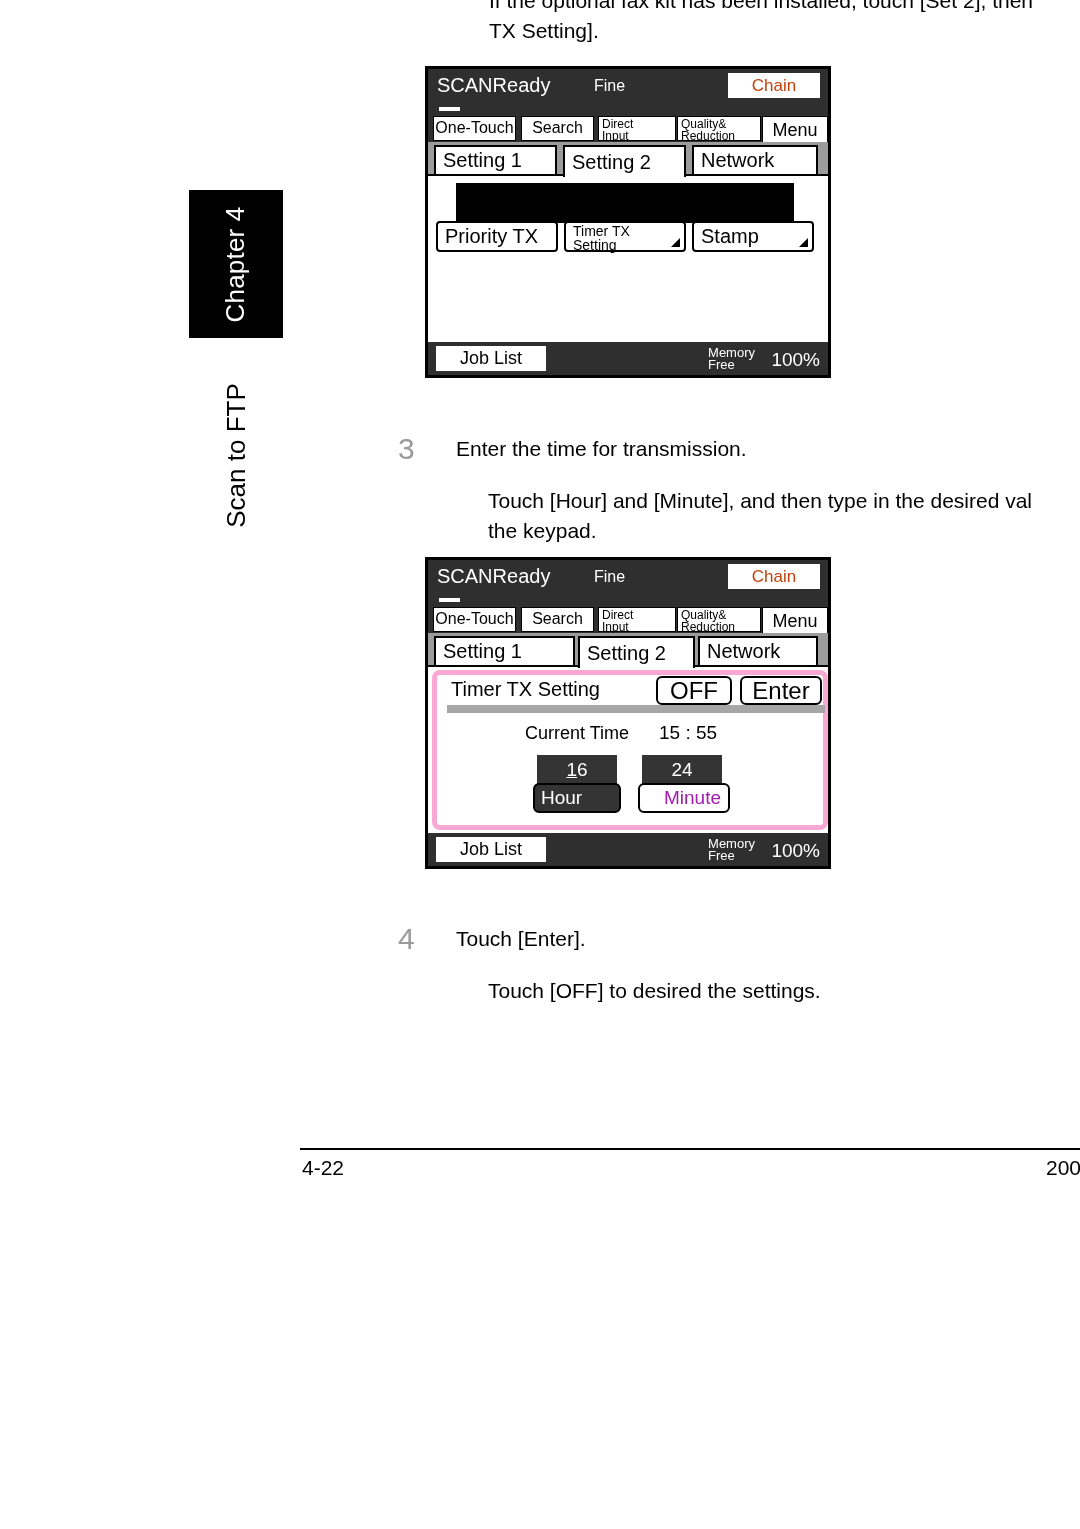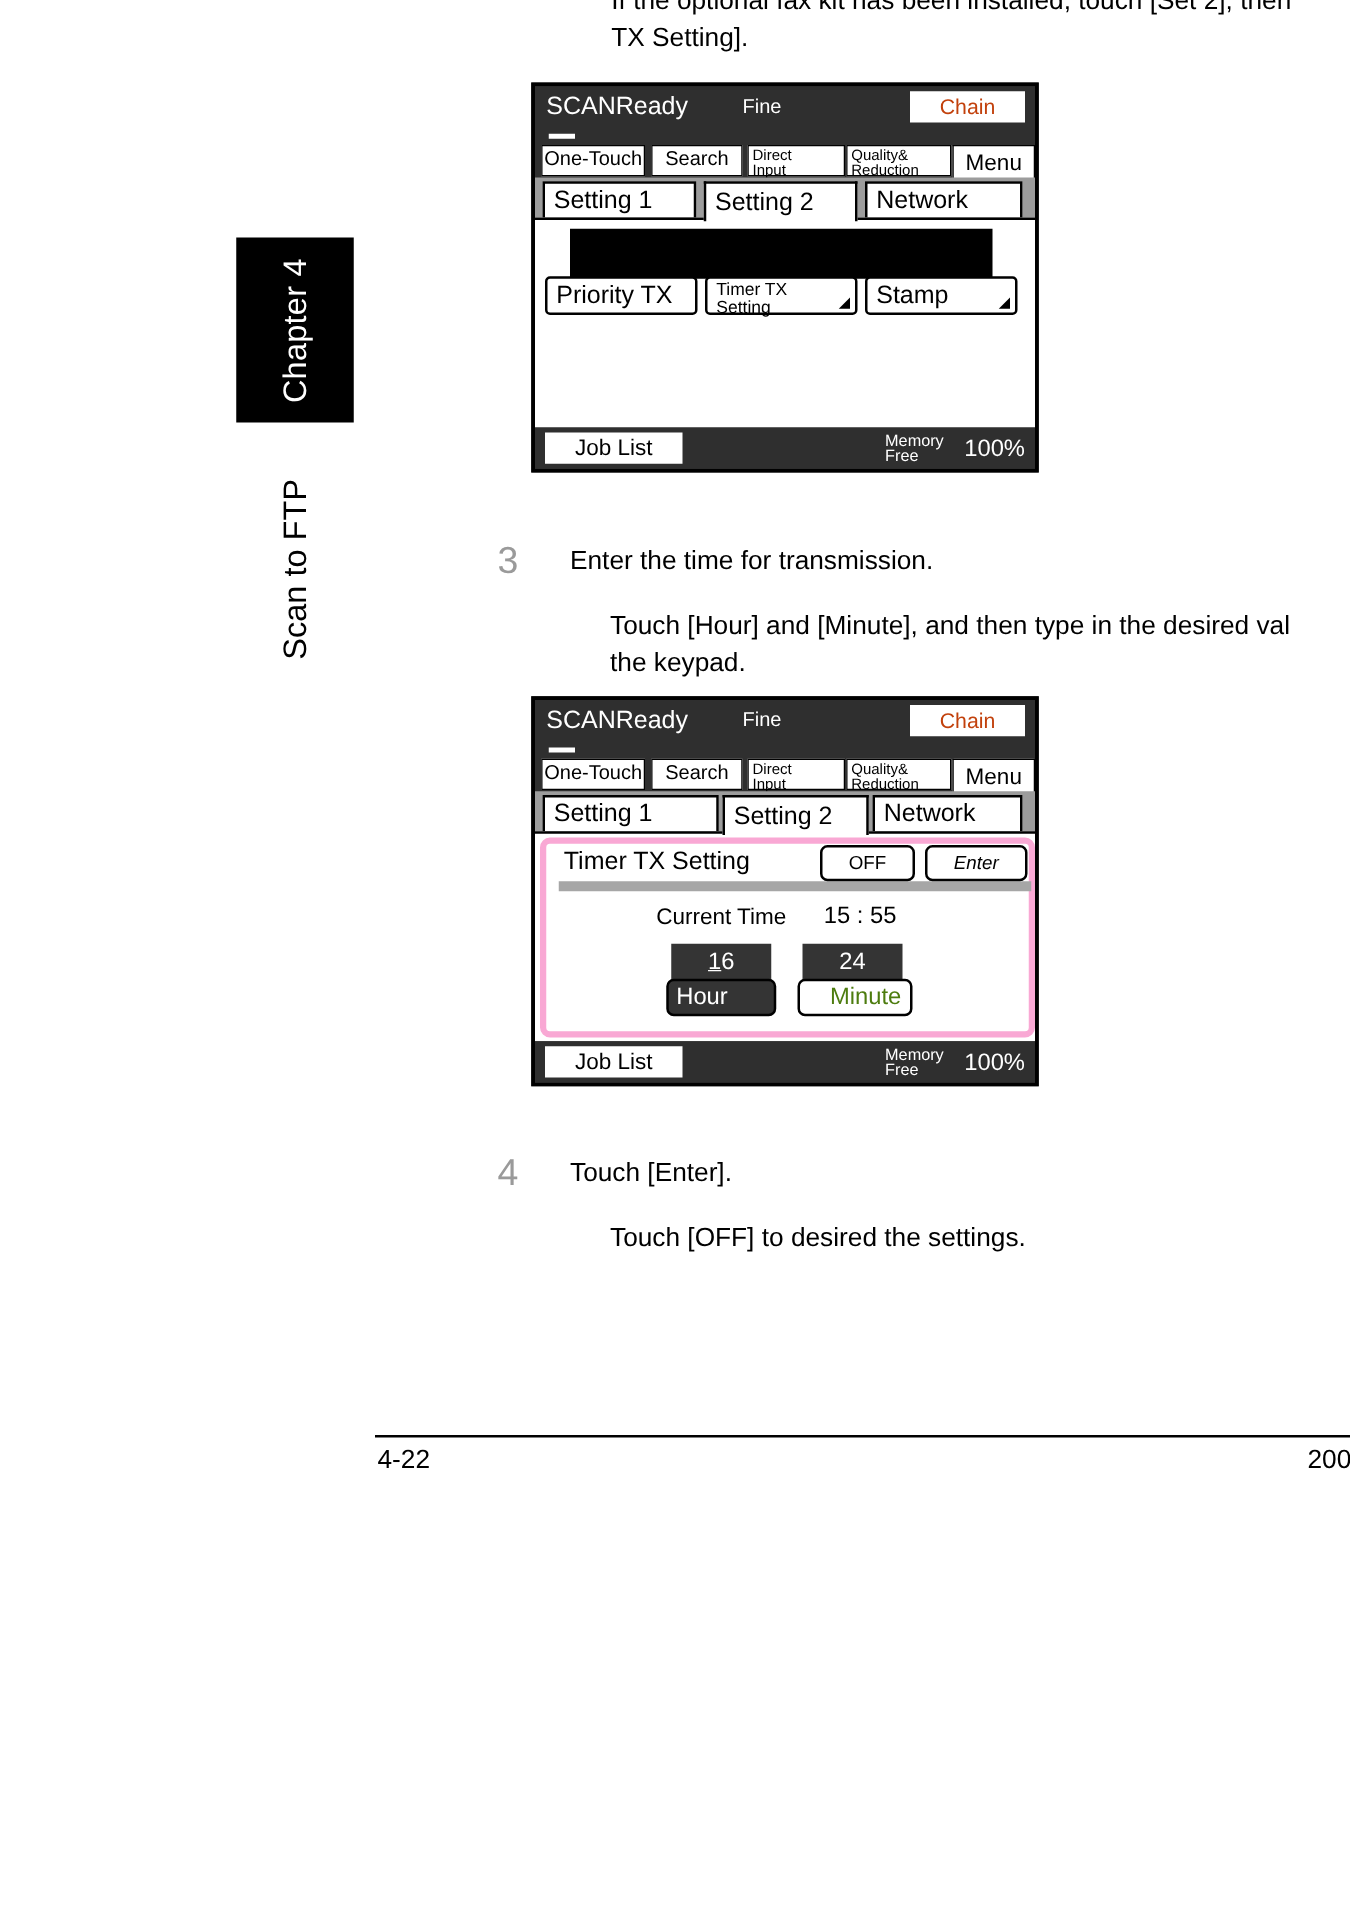--- a/index.html
+++ b/index.html
@@ -247,21 +247,21 @@
     width: 378px; height: 8px;
     background: #a6a6a6;
   }
   .panel-btn {
     position: absolute;
     top: 1px; height: 29px;
     background: #fff; color: #000;
     border: 2px solid #000;
     border-radius: 6px;
     display: flex; align-items: center; justify-content: center;
-    font-size: 15px;
+    font-size: 24px;
     z-index: 2;
   }
   .cur-label {
     position: absolute; left: 88px; top: 48px;
     font-size: 18px; color: #000;
   }
   .cur-value {
     position: absolute; left: 222px; top: 47px;
     font-size: 19px; color: #000;
   }
@@ -276,21 +276,21 @@
   .unit-btn {
     position: absolute;
     top: 108px; height: 30px;
     border: 2px solid #000;
     border-radius: 6px;
     display: flex; align-items: center;
     padding-left: 6px;
     font-size: 19px;
   }
   .unit-btn.on { background: #343434; color: #fff; }
-  .unit-btn.off { background: #fff; color: #4d7c0f; padding-left: 24px; }
+  .unit-btn.off { background: #fff; color: #a21caf; padding-left: 24px; }
 
   
   .bottom-bar {
     position: absolute;
     left: 0; bottom: 0; width: 100%; height: 33px;
     background: #2f2f2f;
   }
   .joblist {
     position: absolute; left: 8px; top: 4px;
     width: 110px; height: 25px;
@@ -412,21 +412,21 @@
         <div class="tab" style="left:6px; width:141px;">Setting 1</div>
         <div class="tab active" style="left:150px; width:117px;">Setting 2</div>
         <div class="tab" style="left:270px; width:120px;">Network</div>
       </div>
 
       <div class="content">
         <div class="panel">
           <div class="panel-rule"></div>
           <div class="panel-title">Timer TX Setting</div>
           <div class="panel-btn" style="left:219px; width:76px;">OFF</div>
-          <div class="panel-btn" style="left:303px; width:82px;font-style:italic;">Enter</div>
+          <div class="panel-btn" style="left:303px; width:82px;">Enter</div>
 
           <div class="cur-label">Current Time</div>
           <div class="cur-value">15 : 55</div>
 
           <div class="num-box" style="left:100px; width:80px;">
             <span class="und">1</span>
               <span>6</span>
           </div>
           <div class="num-box" style="left:205px; width:80px;">24</div>
 

